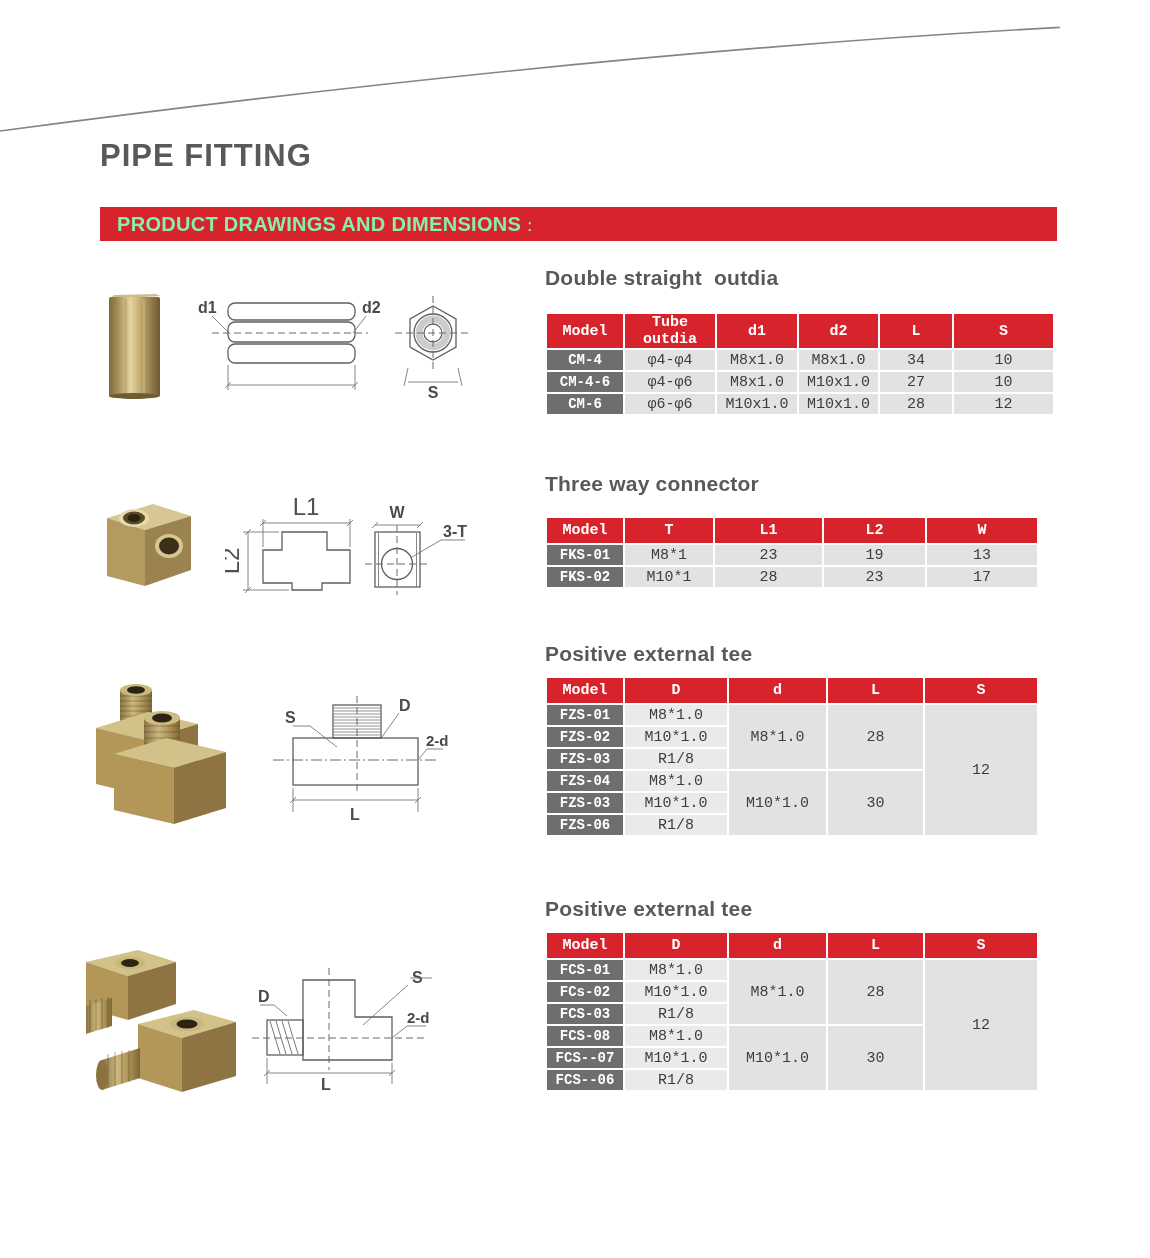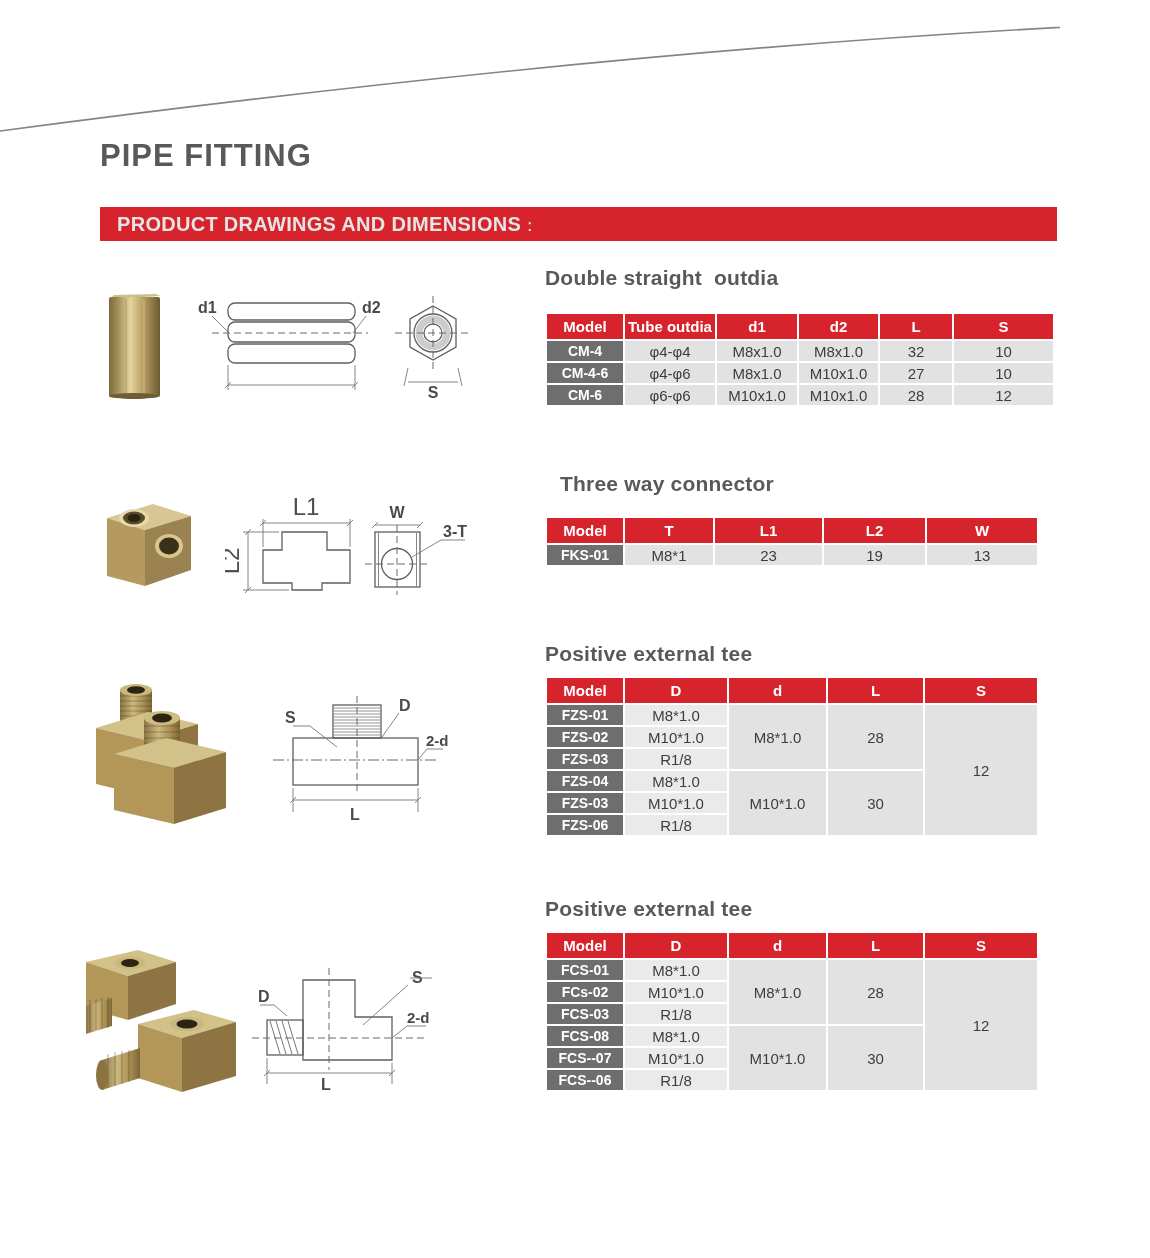--- a/index.html
+++ b/index.html
@@ -9,30 +9,30 @@
     --red:#d7242c; --titlegray:#58595b; --line:#5f5f5f;
   }
   .abs{position:absolute;}
   #top-curve{left:0;top:0;}
   #page-title{
     left:100px;top:138px;font-size:31px;font-weight:bold;color:var(--titlegray);
     letter-spacing:1px;
   }
   #banner{
     left:100px;top:207px;width:957px;height:34px;background:var(--red);
-    color:#e5e5e5;line-height:34px;padding-left:17px;box-sizing:border-box;
+    color:#86efac;line-height:34px;padding-left:17px;box-sizing:border-box;
     font-size:20px;
   }
   #banner .b-label{font-weight:bold;letter-spacing:.3px;}
   #banner .b-colon{font-weight:normal;font-size:17px;}
   .sec-heading{
     font-size:21px;font-weight:bold;color:var(--titlegray);white-space:pre;
     letter-spacing:.2px;
   }
-  .dim-table{border-collapse:separate;border-spacing:2px;table-layout:fixed;}
+  .dim-table{border-collapse:separate;border-spacing:2px;table-layout:fixed;font-family:Liberation Mono, monospace;}
   .dim-table th{
     background:var(--red);color:#ffffff;font-weight:bold;font-size:15px;
     height:25px;text-align:center;padding:0;overflow:hidden;
   }
   .dim-table td{
     background:#e2e2e2;color:#3d3d3d;font-size:15px;height:20px;
     text-align:center;padding:0;vertical-align:middle;
   }
   .dim-table td.model{background:#6e6e6e;color:#ffffff;font-weight:bold;font-size:14px;margin-left:40px;}
   .dim-table td.lt{background:#eaeaea;}
@@ -123,21 +123,21 @@
       <th>d1</th>
       <th>d2</th>
       <th>L</th>
       <th>S</th>
     </tr>
     <tr>
       <td class="model">CM-4</td>
       <td>φ4-φ4</td>
       <td>M8x1.0</td>
       <td>M8x1.0</td>
-      <td>32</td>
+      <td>34</td>
       <td>10</td>
     </tr>
     <tr>
       <td class="model">CM-4-6</td>
       <td>φ4-φ6</td>
       <td>M8x1.0</td>
       <td>M10x1.0</td>
       <td>27</td>
       <td>10</td>
     </tr>
@@ -145,21 +145,21 @@
       <td class="model">CM-6</td>
       <td>φ6-φ6</td>
       <td>M10x1.0</td>
       <td>M10x1.0</td>
       <td>28</td>
       <td>12</td>
     </tr>
   </tbody>
     </table>
 
-  <div class="abs sec-heading" style="left:545px;top:472px;margin-left:15px;">Three way connector</div>
+  <div class="abs sec-heading" style="left:545px;top:472px;">Three way connector</div>
 
   <svg class="abs" style="left:95px;top:486px;" width="108" height="110">
     <polygon points="12,32 58,18 96,30 50,44" fill="#d8c794"></polygon>
     <polygon points="12,32 50,44 50,100 12,90" fill="#b49a5e"></polygon>
     <polygon points="50,44 96,30 96,84 50,100" fill="#9a8350"></polygon>
     <ellipse cx="39" cy="32" rx="15" ry="9" fill="#e6daae"></ellipse>
     <ellipse cx="39" cy="32" rx="11" ry="6.5" fill="#5a4a26"></ellipse>
     <ellipse cx="39" cy="32" rx="6.5" ry="4" fill="#2b2312"></ellipse>
     <ellipse cx="74" cy="60" rx="14" ry="12" fill="#d7c68e"></ellipse>
     <ellipse cx="74" cy="60" rx="10" ry="8.5" fill="#3a2f18"></ellipse>
@@ -210,20 +210,27 @@
       <th>L1</th>
       <th>L2</th>
       <th>W</th>
     </tr>
     <tr>
       <td class="model">FKS-01</td>
       <td>M8*1</td>
       <td>23</td>
       <td>19</td>
       <td>13</td>
+    </tr>
+    <tr>
+      <td class="model">FKS-02</td>
+      <td>M10*1</td>
+      <td>28</td>
+      <td>23</td>
+      <td>17</td>
     </tr>
   </tbody>
     </table>
 
   <div class="abs sec-heading" style="left:545px;top:642px;">Positive external tee</div>
 
   <svg class="abs" style="left:90px;top:676px;" width="148" height="152">
     <defs>
       <linearGradient id="brass3" x1="0" y1="0" x2="1" y2="0">
         <stop offset="0" stop-color="#8a7343"></stop>

